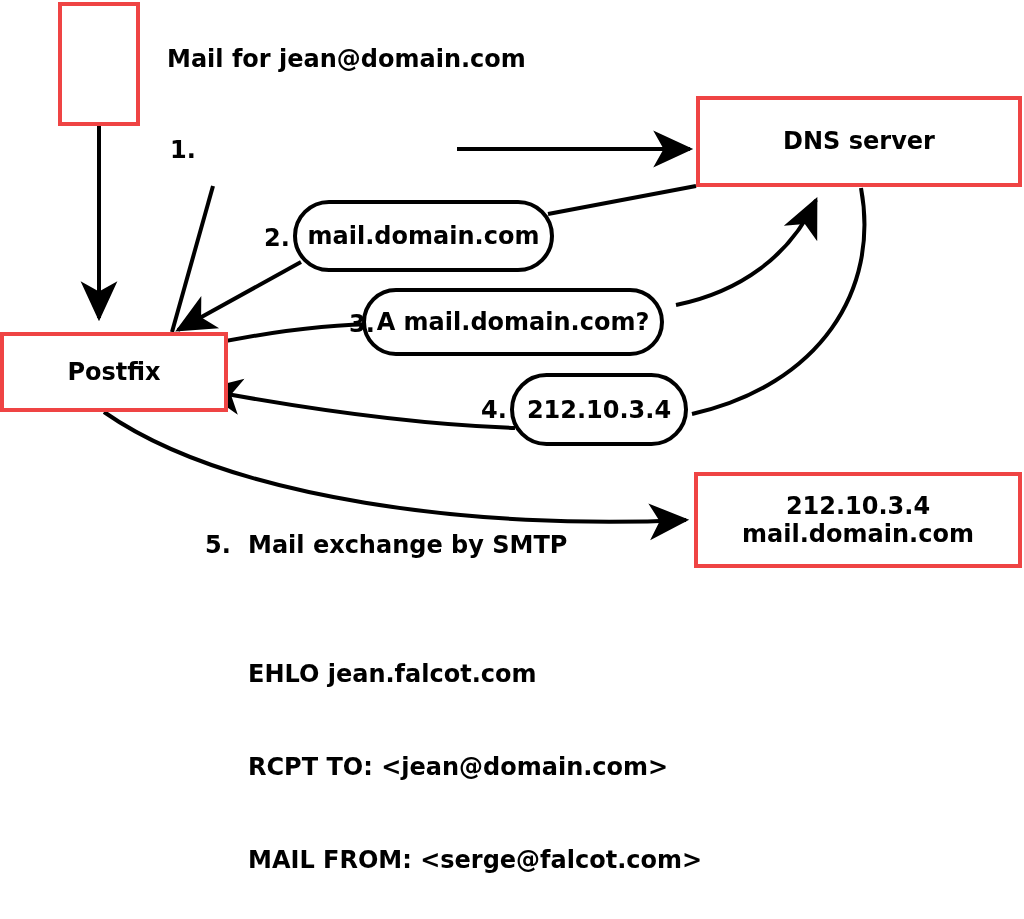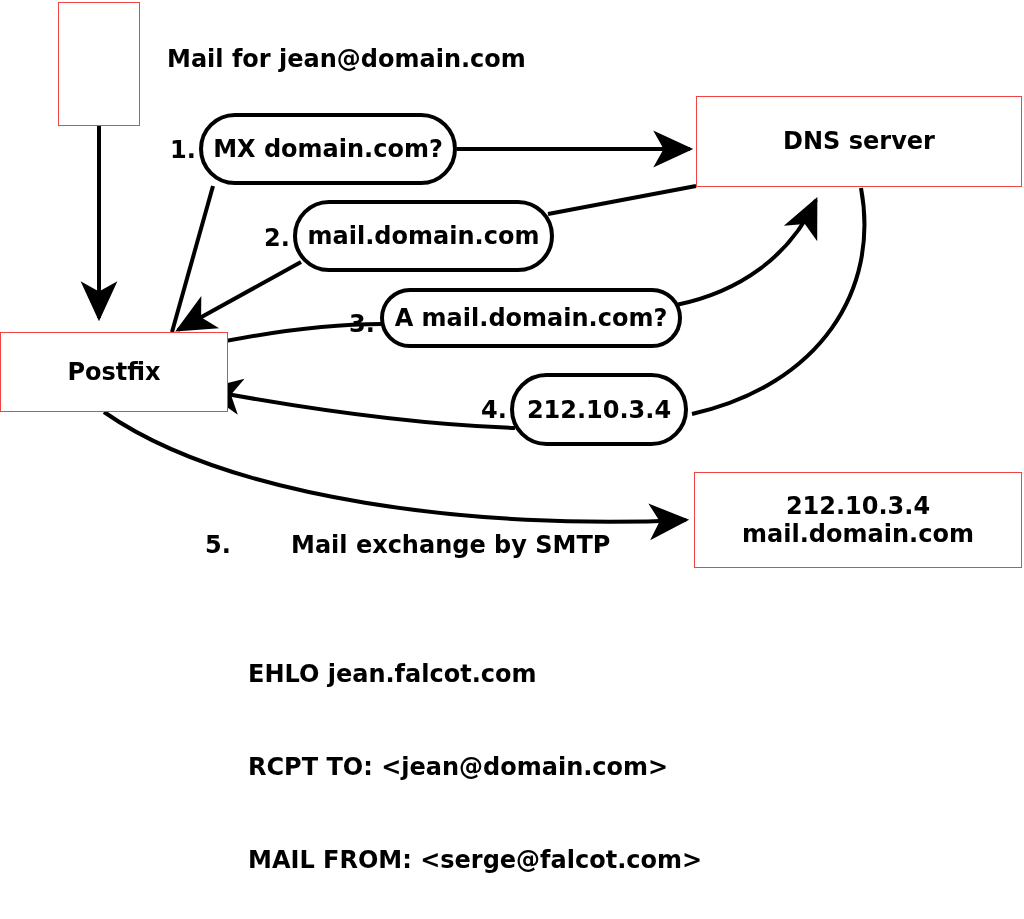--- a/index.html
+++ b/index.html
@@ -19,21 +19,21 @@
   svg.layer {
     position: absolute;
     left: 0;
     top: 0;
     width: 1024px;
     height: 919px;
   }
   .node-box {
     position: absolute;
     box-sizing: border-box;
-    border: 1px solid #ef4444;
+    border: 4px solid #ef4444;
     background: #fff;
     display: flex;
     align-items: center;
     justify-content: center;
     text-align: center;
     line-height: 1.18;
   }
   .bubble {
     position: absolute;
     box-sizing: border-box;
@@ -100,45 +100,42 @@
 
   <div class="node-box t24" style="left:696px; top:96px; width:326px; height:91px;">
     <span>DNS server</span>
   </div>
 
   <div class="node-box t24" style="left:694px; top:472px; width:328px; height:96px; flex-direction:column;">
     <span>212.10.3.4</span>
     <span>mail.domain.com</span>
   </div>
 
-  <div class="bubble t24" style="left:199px; top:113px; width:258px; height:72px;">
-    <span>MX domain.com?</span>
-  </div>
 
   <div class="bubble t24" style="left:293px; top:200px; width:261px; height:72px;">
     <span>mail.domain.com</span>
   </div>
 
-  <div class="bubble t24" style="left:380px; top:288px; width:302px; height:60px;">
+  <div class="bubble t24" style="left:362px; top:288px; width:302px; height:68px;">
     <span>A mail.domain.com?</span>
   </div>
 
   <div class="bubble t24" style="left:510px; top:373px; width:178px; height:73px;">
     <span>212.10.3.4</span>
   </div>
 
   <span class="step-num t24" style="left:170px; top:136px;">1.</span>
   <span class="step-num t24" style="left:264px; top:224px;">2.</span>
   <span class="step-num t24" style="left:349px; top:310px;">3.</span>
   <span class="step-num t24" style="left:481px; top:396px;">4.</span>
   <span class="step-num t24" style="left:205px; top:531px;">5.</span>
 
   <div class="plain-text t24" style="left:167px; top:45px;">Mail for jean@domain.com</div>
 
-  <div class="plain-text t24" style="left:248px; top:531px;margin-left:43px;">Mail exchange by SMTP</div>
+  <div class="plain-text t24" style="left:248px; top:531px;">Mail exchange by SMTP</div>
 
   <div class="plain-text t24" style="left:248px; top:597px; line-height:31px;">
     <div>EHLO jean.falcot.com</div>
     <div>RCPT TO: &lt;jean@domain.com&gt;</div>
     <div>MAIL FROM: &lt;serge@falcot.com&gt;</div>
     
     
     
     
     

